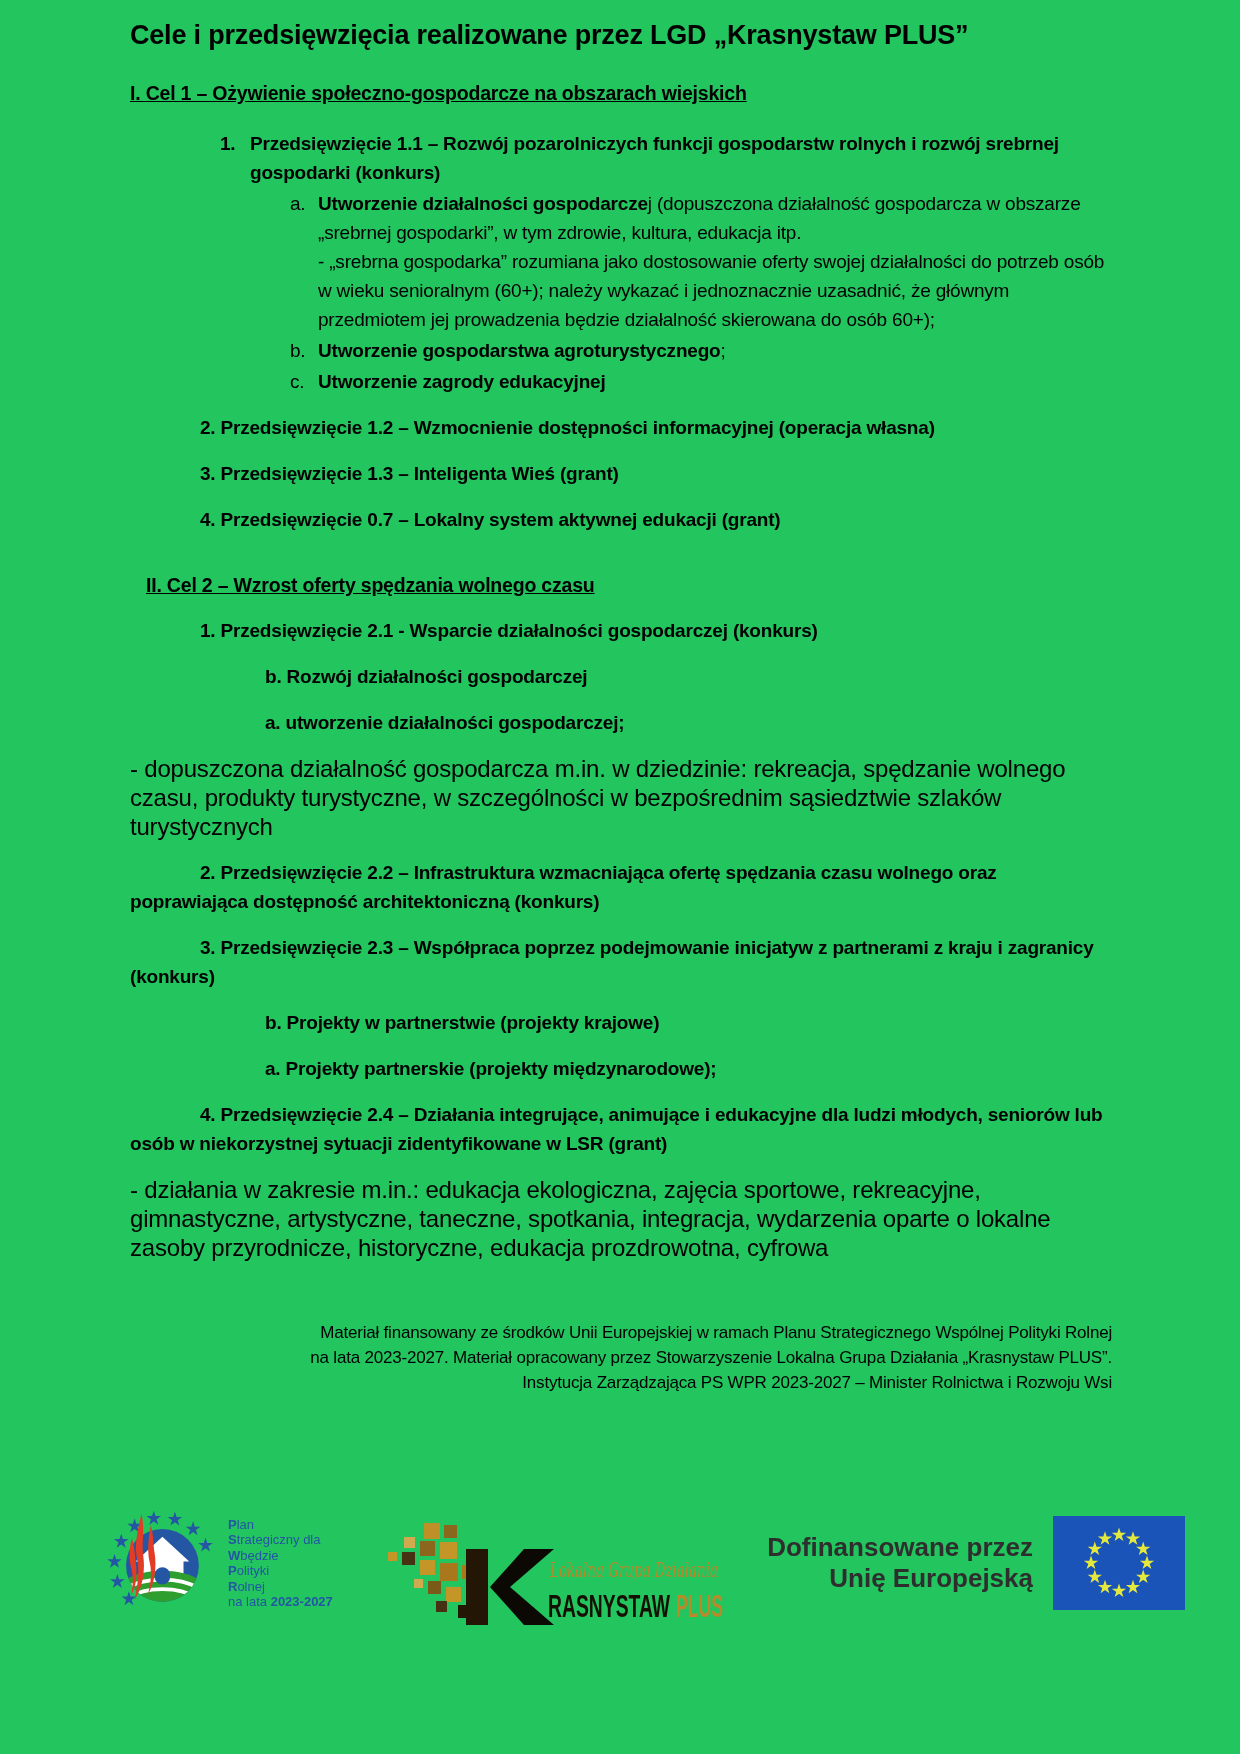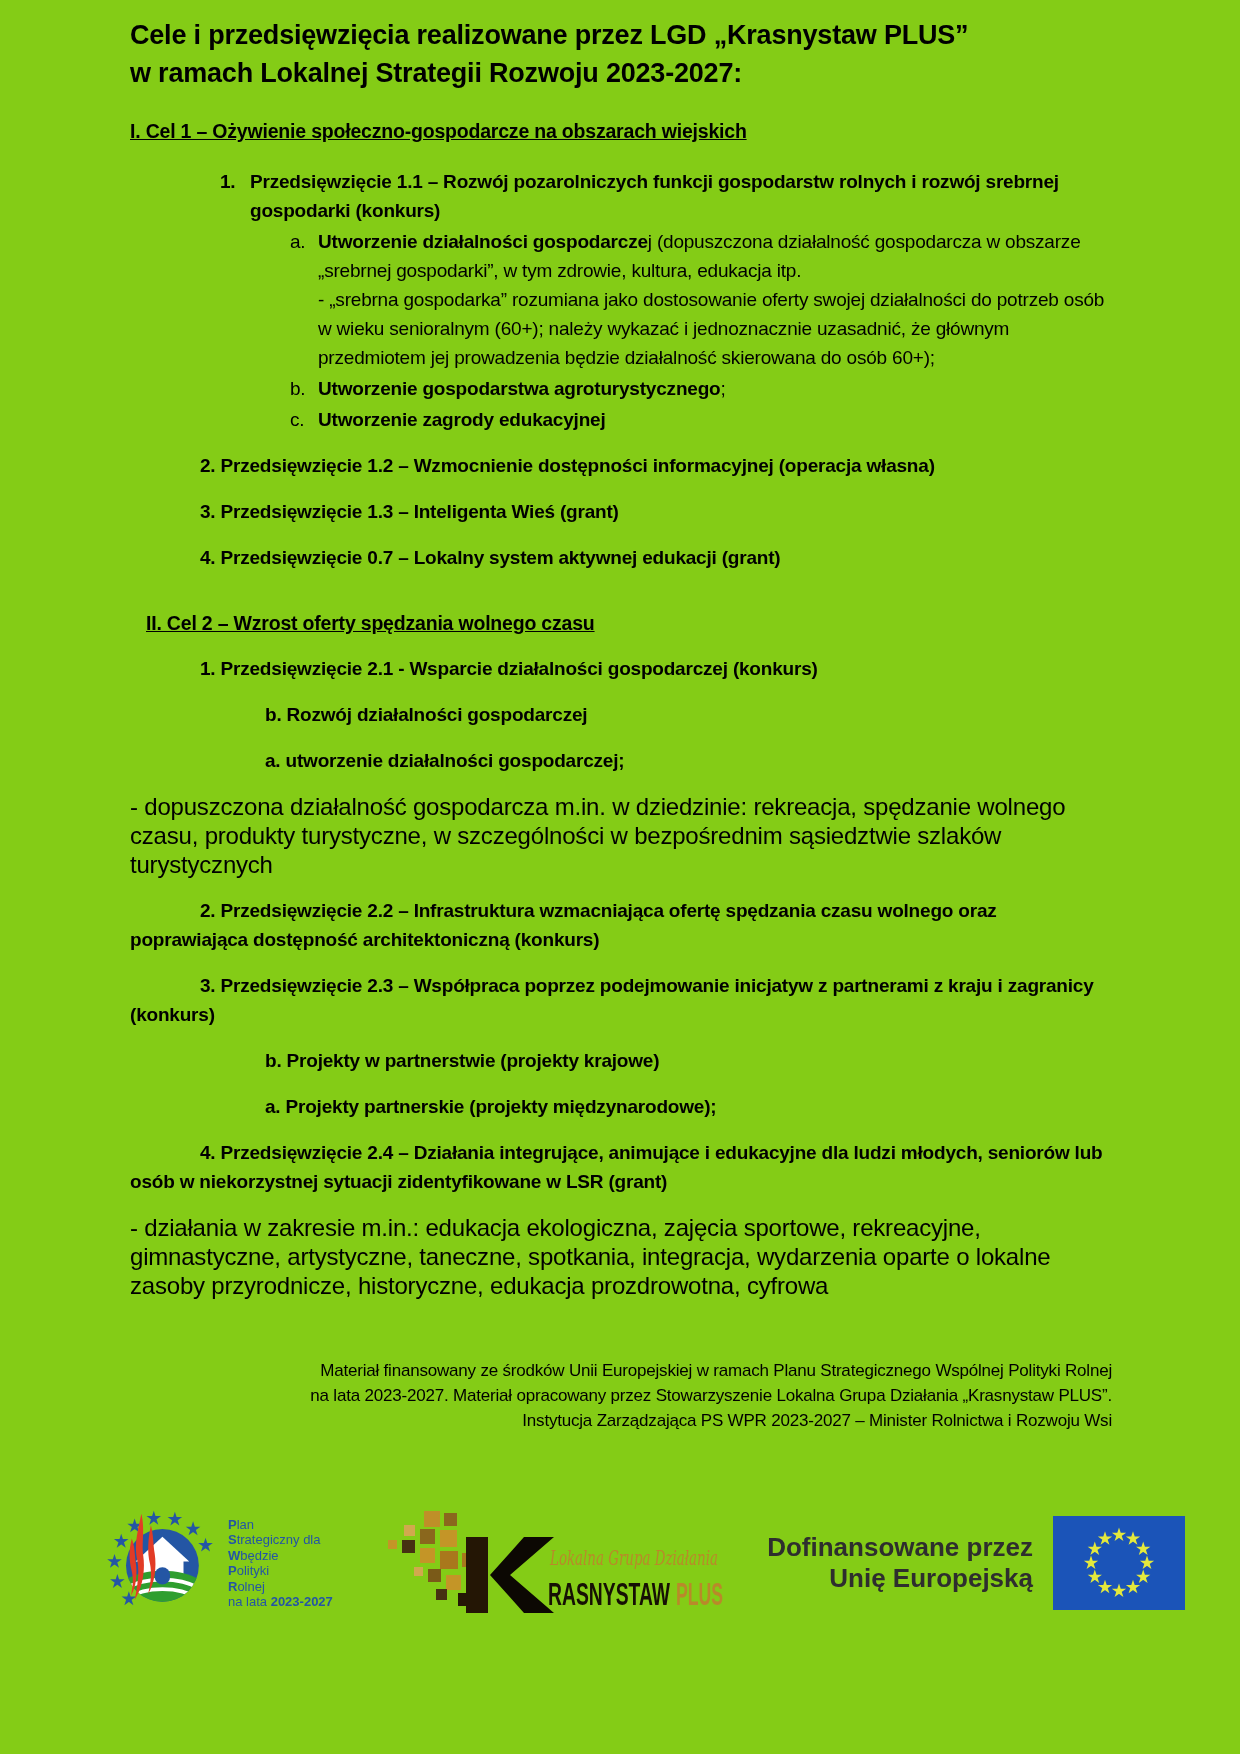--- a/index.html
+++ b/index.html
@@ -1,34 +1,34 @@
 <!DOCTYPE html>
 <html lang="pl"><head>
 <meta charset="utf-8">
 <style>
   html,body{margin:0;padding:0;background:#fff;}
-  .page{width:1240px;height:1754px;position:relative;background:#84cc16;overflow:hidden;
+  .page{width:1240px;height:1754px;position:relative;background:#22c55e;overflow:hidden;
         font-family:"Liberation Sans", sans-serif;color:#000;}
   .content{padding:16px 128px 0 130px;letter-spacing:-0.2px;}
   .b{font-weight:bold;}
   .title{margin:0;font-size:27px;line-height:38px;font-weight:bold;}
   .title .tline{display:block;}
   .cel{font-size:19.5px;line-height:27px;font-weight:bold;text-decoration:underline;margin:26px 0 0 0;}
   .cel.mt36{margin-top:38px;margin-left:16px;}
   .li1{position:relative;padding-left:120px;margin-top:22px;line-height:29px;font-size:19px;}
   .li1 .num{position:absolute;left:90px;top:0;font-weight:bold;}
   .li2{position:relative;padding-left:188px;margin-top:2px;line-height:29px;font-size:19px;}
   .li2 .num{position:absolute;left:160px;top:0;}
   .pitem{margin:17px 0 0 0;text-indent:70px;line-height:29px;font-size:19px;font-weight:bold;}
   .sub{margin:17px 0 0 135px;line-height:29px;font-size:19px;font-weight:bold;}
   .note{margin:17px 0 0 0;line-height:29px;font-size:24px;font-weight:normal;}
   .footer{margin-top:58px;text-align:right;font-size:17px;line-height:25px;}
   
   .logos{position:absolute;left:0;top:1483px;width:1240px;height:160px;box-sizing:border-box;
-         padding:0 55px 0 103px;display:flex;justify-content:space-between;}
+         padding:0 55px 0 103px;display:flex;align-items:center;justify-content:space-between;}
   .logo-pswpr{display:flex;align-items:center;gap:10px;}
   .pswpr-text{font-size:13px;line-height:15.5px;color:#2456a4;}
   .logo-eu{display:flex;align-items:center;gap:20px;}
   .eu-text{text-align:right;font-size:26px;line-height:31px;font-weight:700;color:#2e2e2e;}
   .eu-flag{display:block;}
   .lgd-script{font-family:"DejaVu Serif", serif;font-style:italic;font-size:21px;}
   .lgd-name{font-weight:bold;font-size:31px;font-family:"Liberation Sans", sans-serif;}
 </style>
 </head>
 <body>
@@ -37,21 +37,20 @@
   <defs>
     <path id="star" d="M0,-10 L5.878,8.09 L-9.511,-3.09 L9.511,-3.09 L-5.878,8.09 Z"></path>
   </defs>
 </svg>
 
 <div class="page">
   <div class="content">
 
     <h1 class="title">
       <span class="tline">Cele i przedsięwzięcia realizowane przez LGD „Krasnystaw PLUS”</span>
-      <span class="tline">w ramach Lokalnej Strategii Rozwoju 2023-2027:</span>
     </h1>
 
     <h2 class="cel">I. Cel 1 – Ożywienie społeczno-gospodarcze na obszarach wiejskich</h2>
 
     <div class="li1">
       <span class="num">1.</span>
       <span class="b">Przedsięwzięcie 1.1 – Rozwój pozarolniczych funkcji gospodarstw rolnych i rozwój srebrnej gospodarki (konkurs)</span>
     </div>
 
     <div class="li2">

